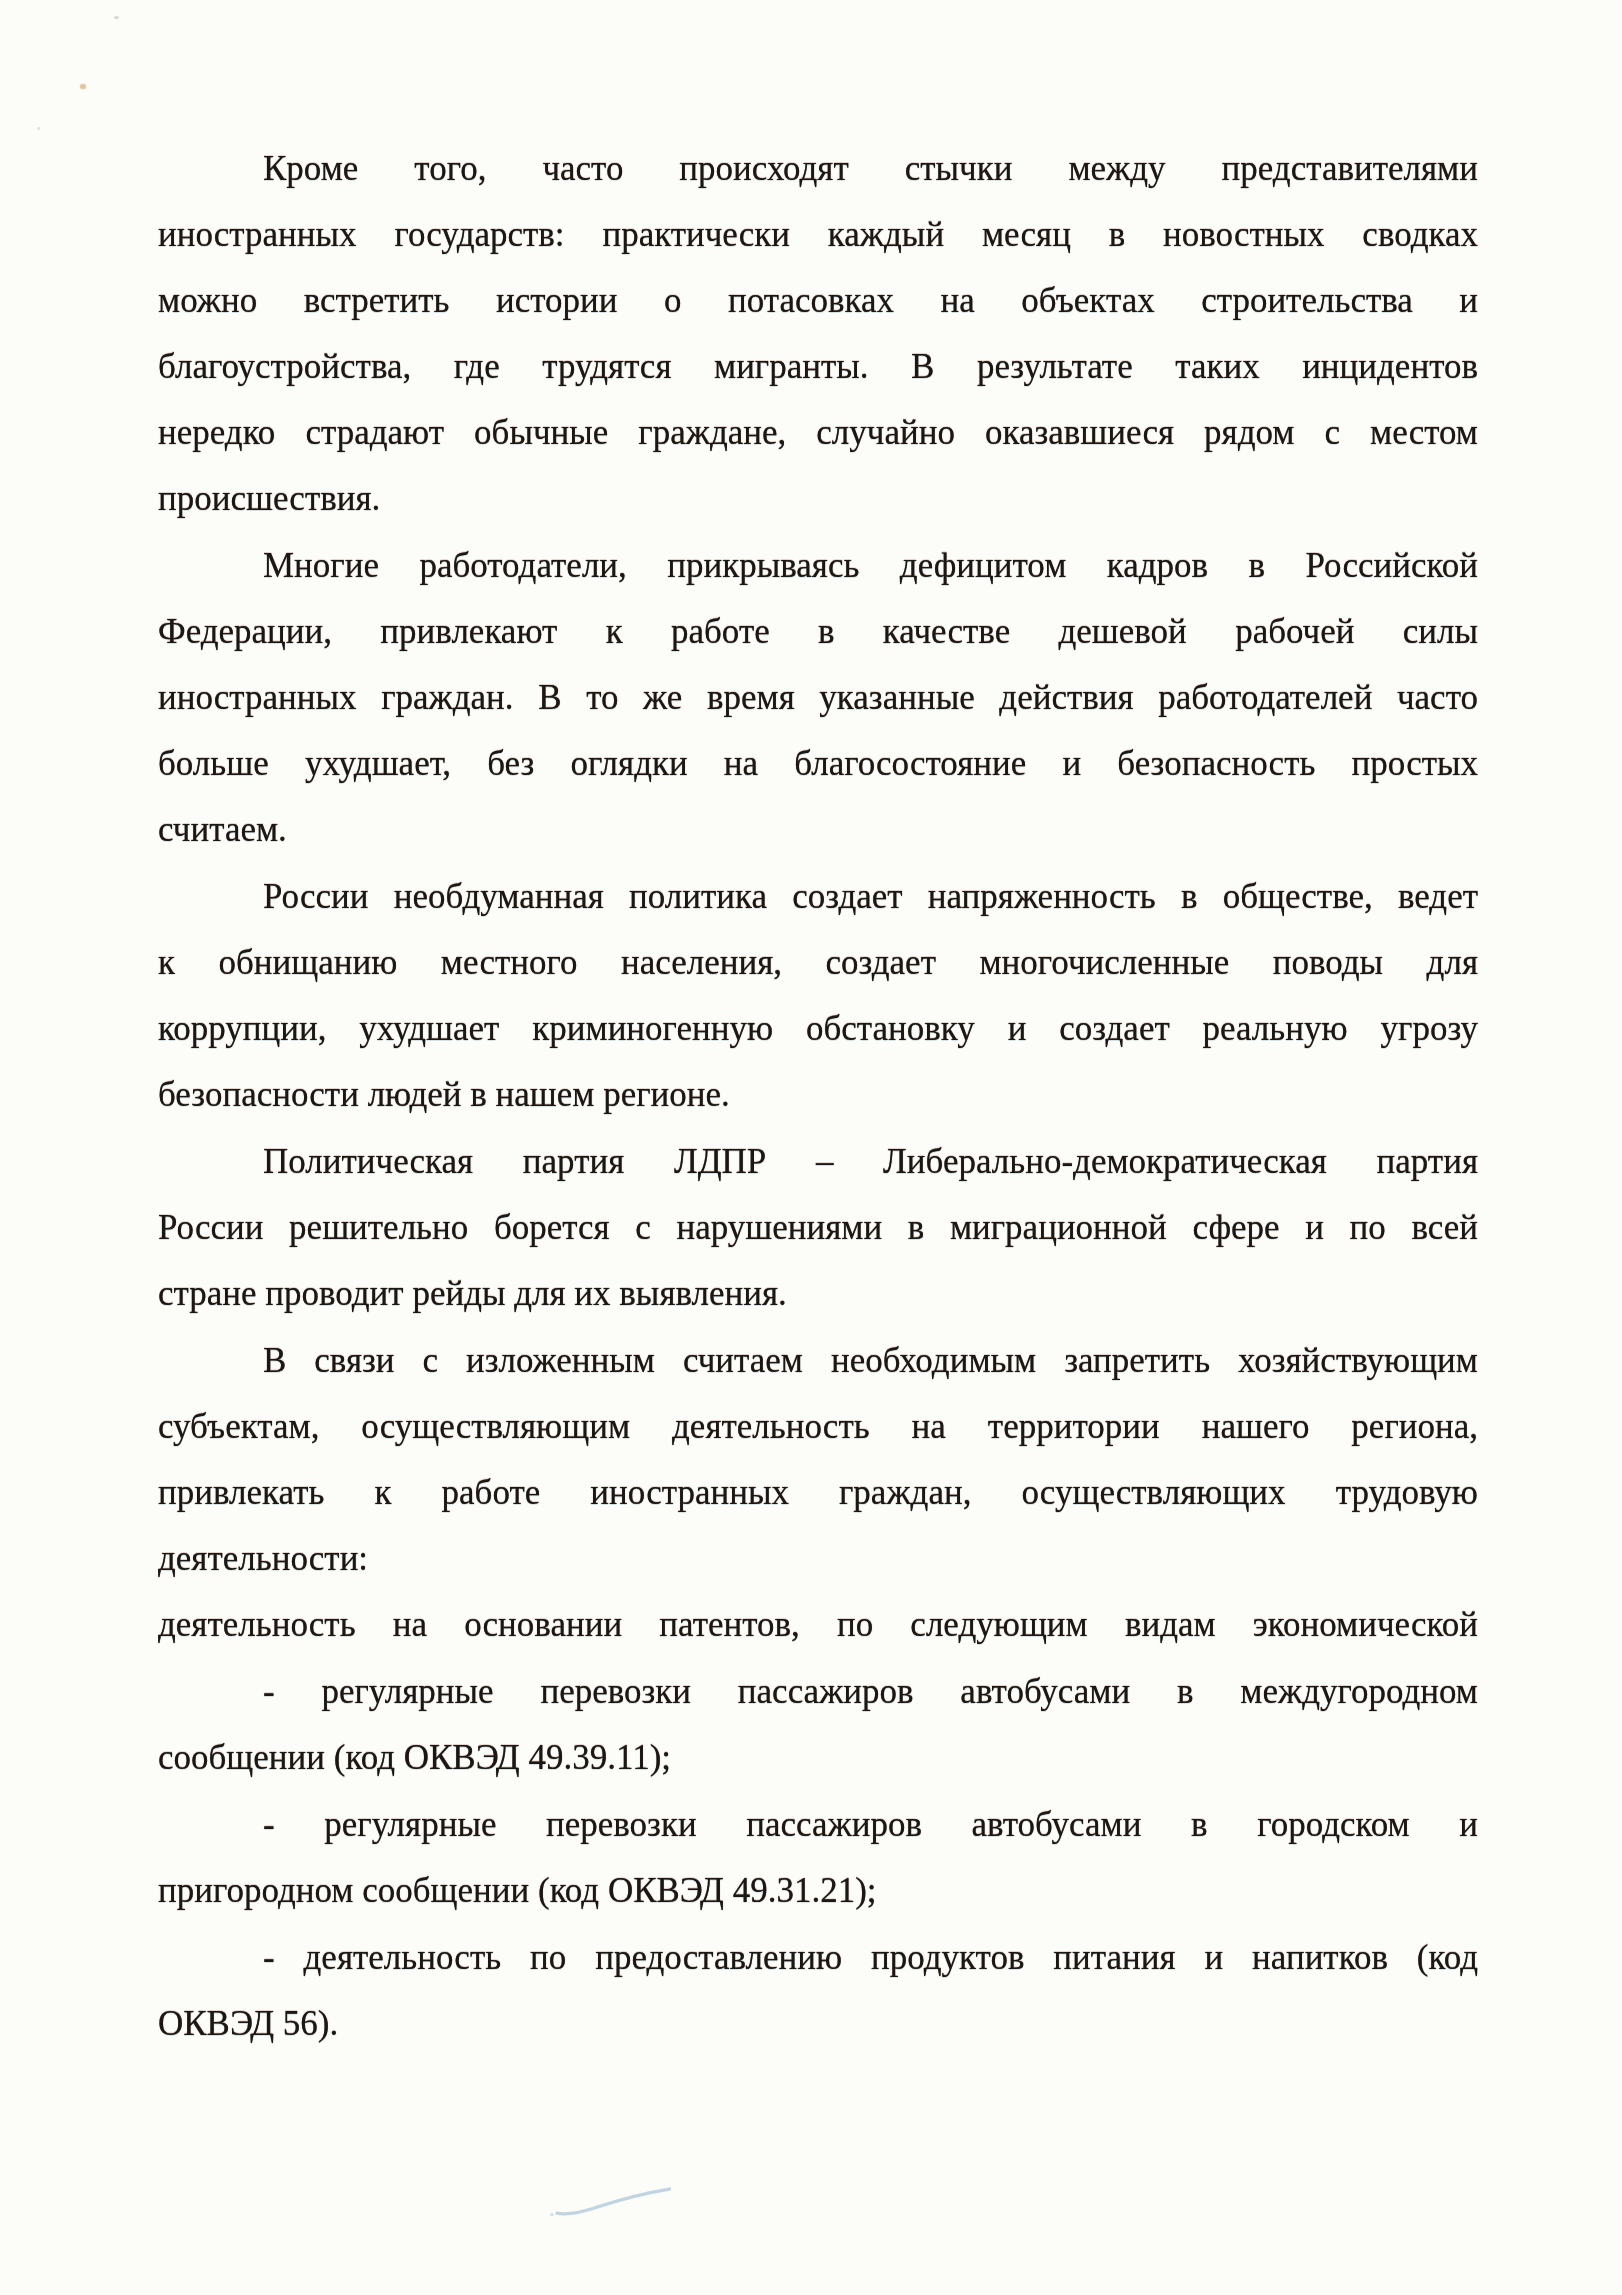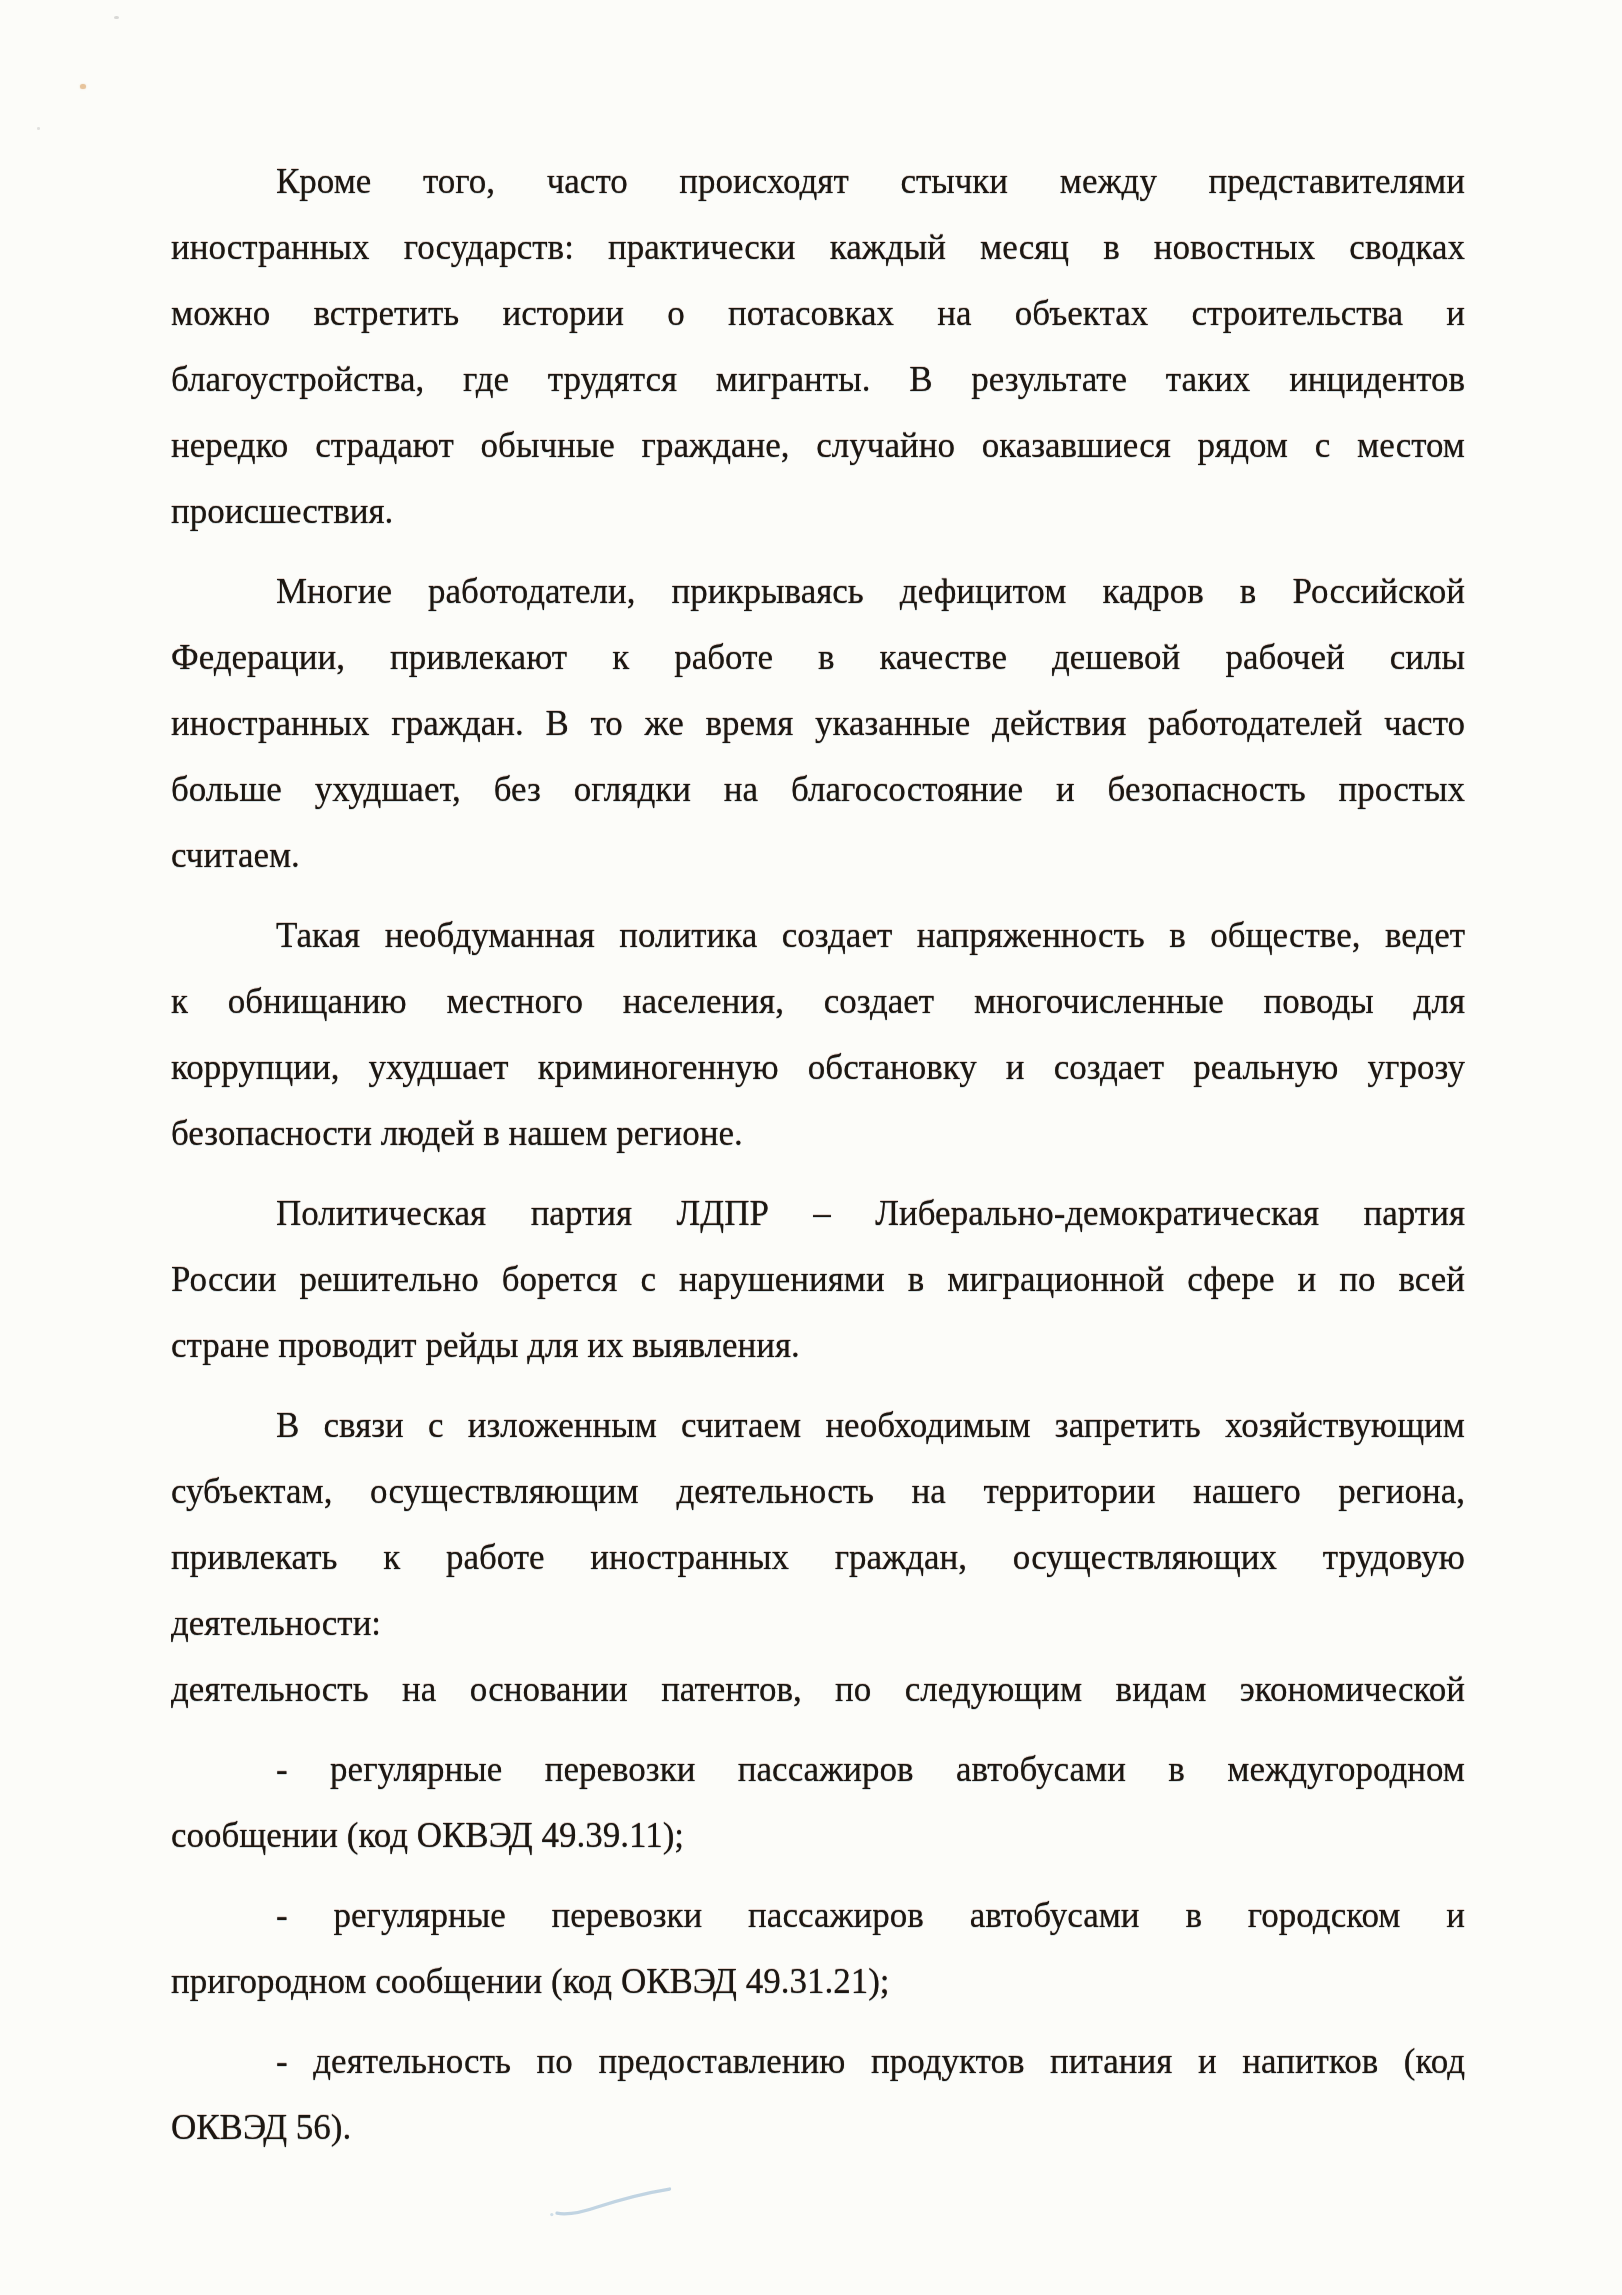--- a/index.html
+++ b/index.html
@@ -15,21 +15,21 @@
     overflow:hidden;
     font-family:"Liberation Serif","DejaVu Serif",serif;
     color:var(--ink);
   }
   .content{
     position:absolute;
     left:157px;
     top:135px;
     width:1322px;
   }
-  .para{margin:14px;padding:0;}
+  .para{margin:1px;padding:0;}
   .line{
     display:block;
     font-size:35px;
     line-height:66px;
     height:66px;
     overflow:hidden;
     text-align:left;
     color:var(--ink);
     
     text-shadow:
@@ -79,21 +79,21 @@
         <span class="line">происшествия.</span>
       </p>
     <p class="para">
         <span class="line indent fill">Многие работодатели, прикрываясь дефицитом кадров в Российской</span>
         <span class="line fill">Федерации, привлекают к работе в качестве дешевой рабочей силы</span>
         <span class="line fill">иностранных граждан. В то же время указанные действия работодателей часто</span>
         <span class="line fill">больше ухудшает, без оглядки на благосостояние и безопасность простых</span>
         <span class="line">считаем.</span>
       </p>
     <p class="para">
-        <span class="line indent fill">Такая необдуманная политика создает напряженность в обществе, ведет</span>
+        <span class="line indent fill">России необдуманная политика создает напряженность в обществе, ведет</span>
         <span class="line fill">к обнищанию местного населения, создает многочисленные поводы для</span>
         <span class="line fill">коррупции, ухудшает криминогенную обстановку и создает реальную угрозу</span>
         <span class="line">безопасности людей в нашем регионе.</span>
       </p>
     <p class="para">
         <span class="line indent fill">Политическая партия ЛДПР – Либерально-демократическая партия</span>
         <span class="line fill">России решительно борется с нарушениями в миграционной сфере и по всей</span>
         <span class="line">стране проводит рейды для их выявления.</span>
       </p>
     <p class="para">

